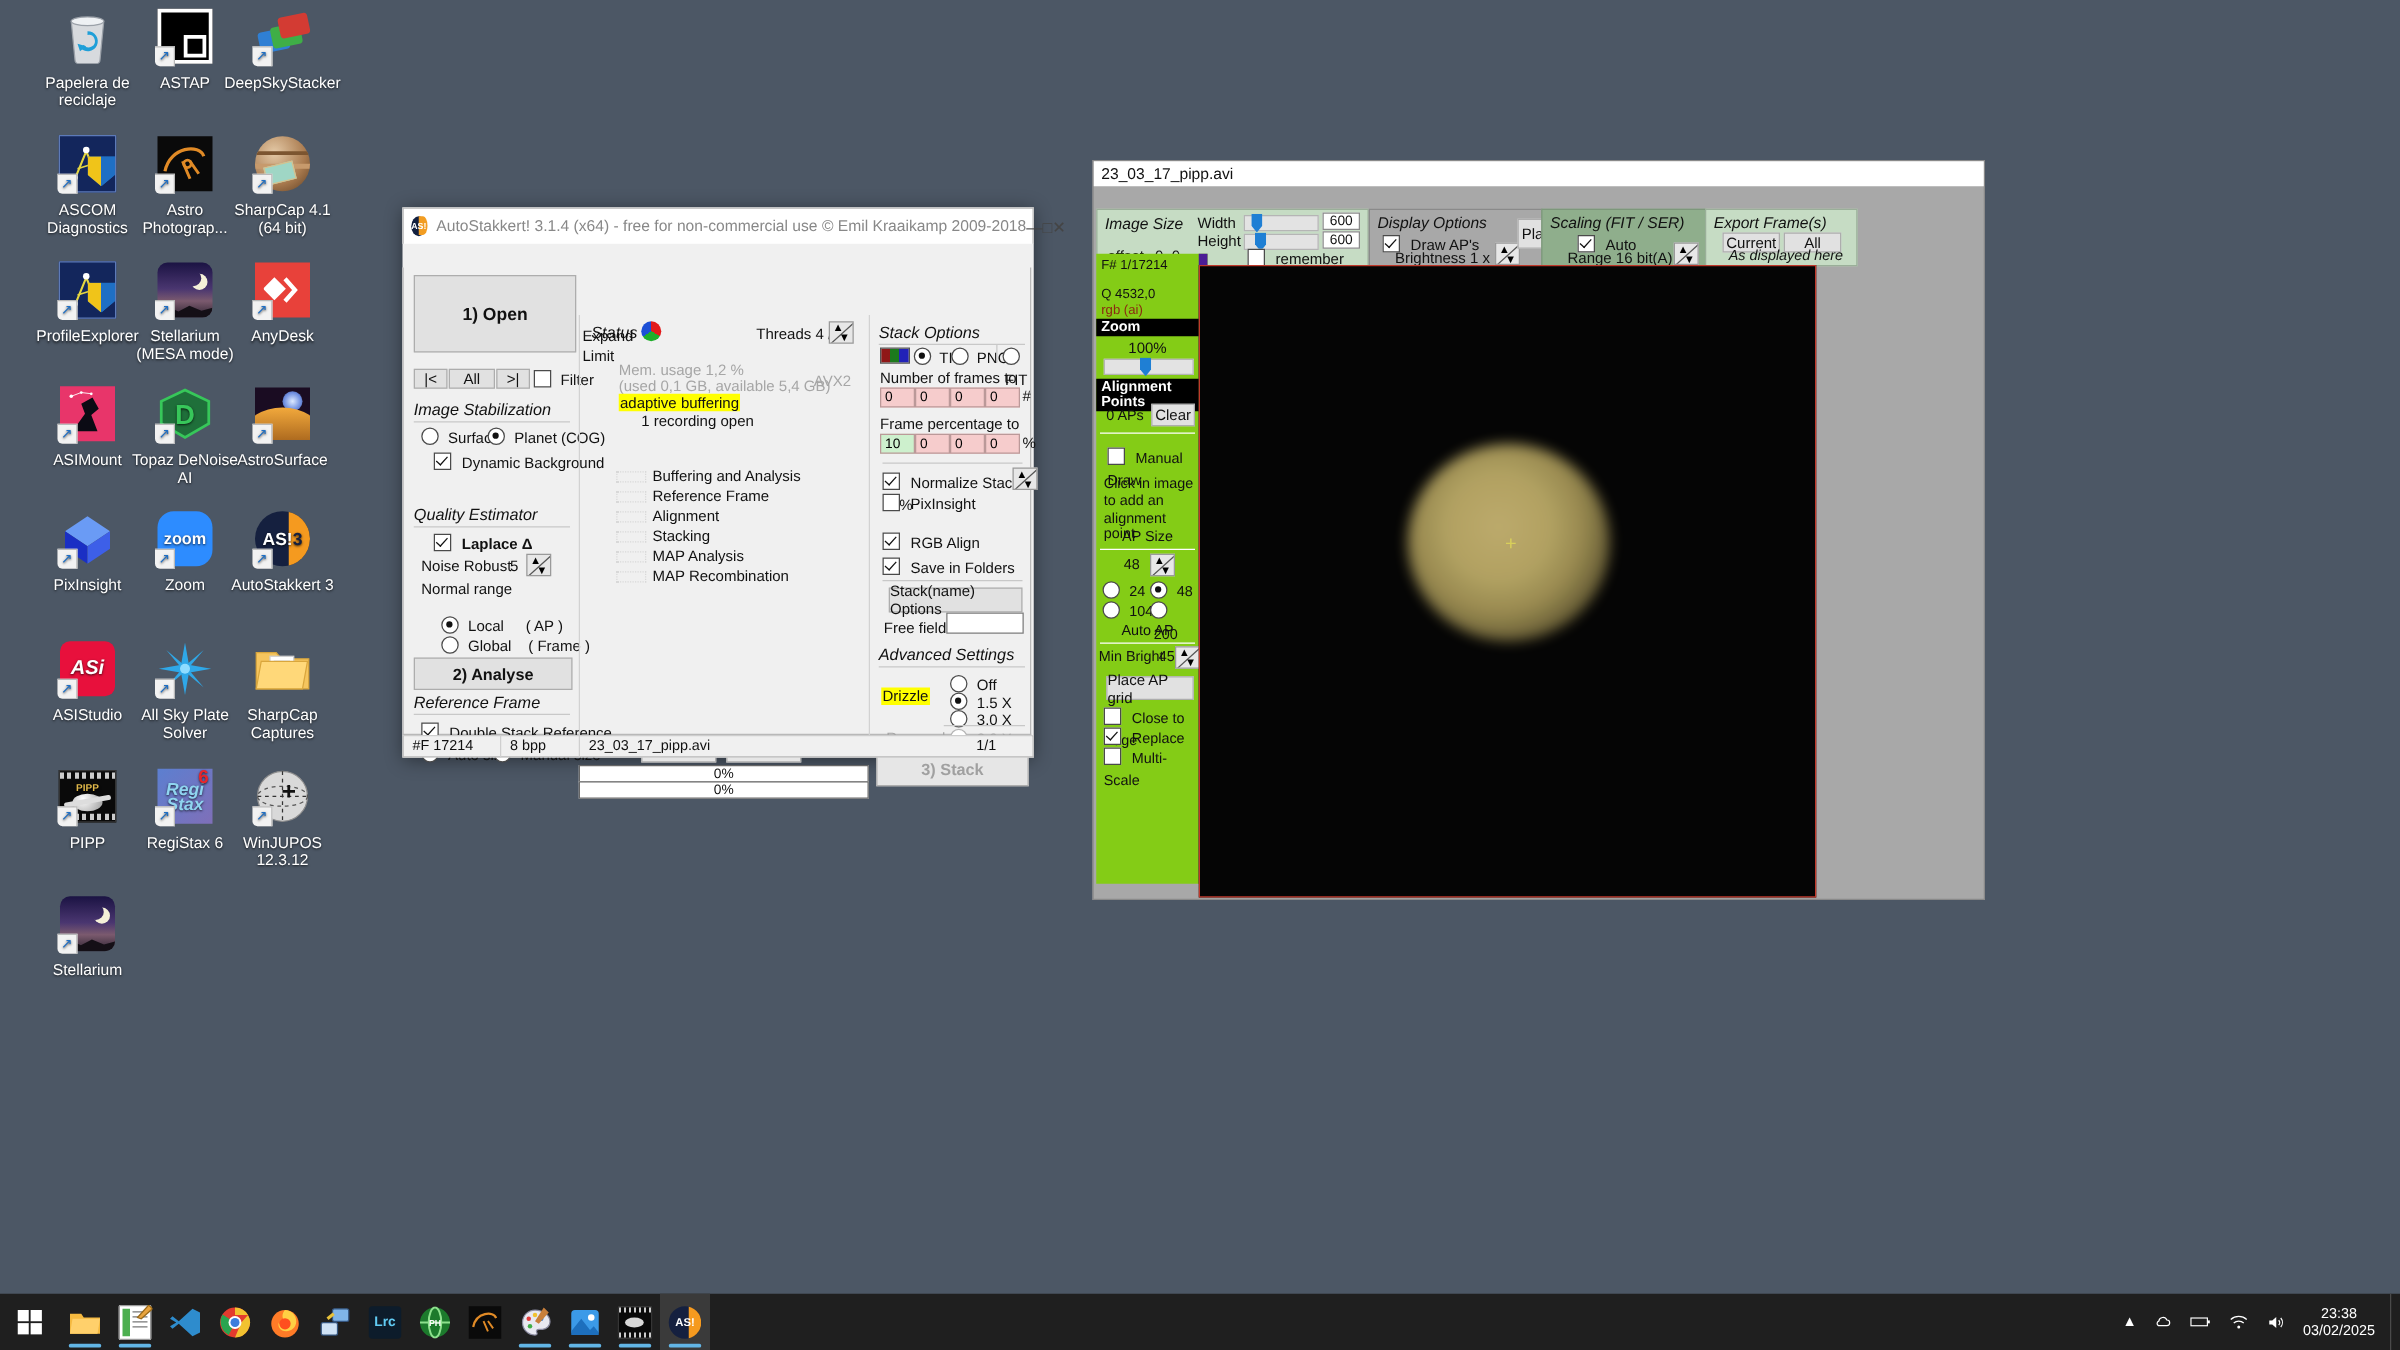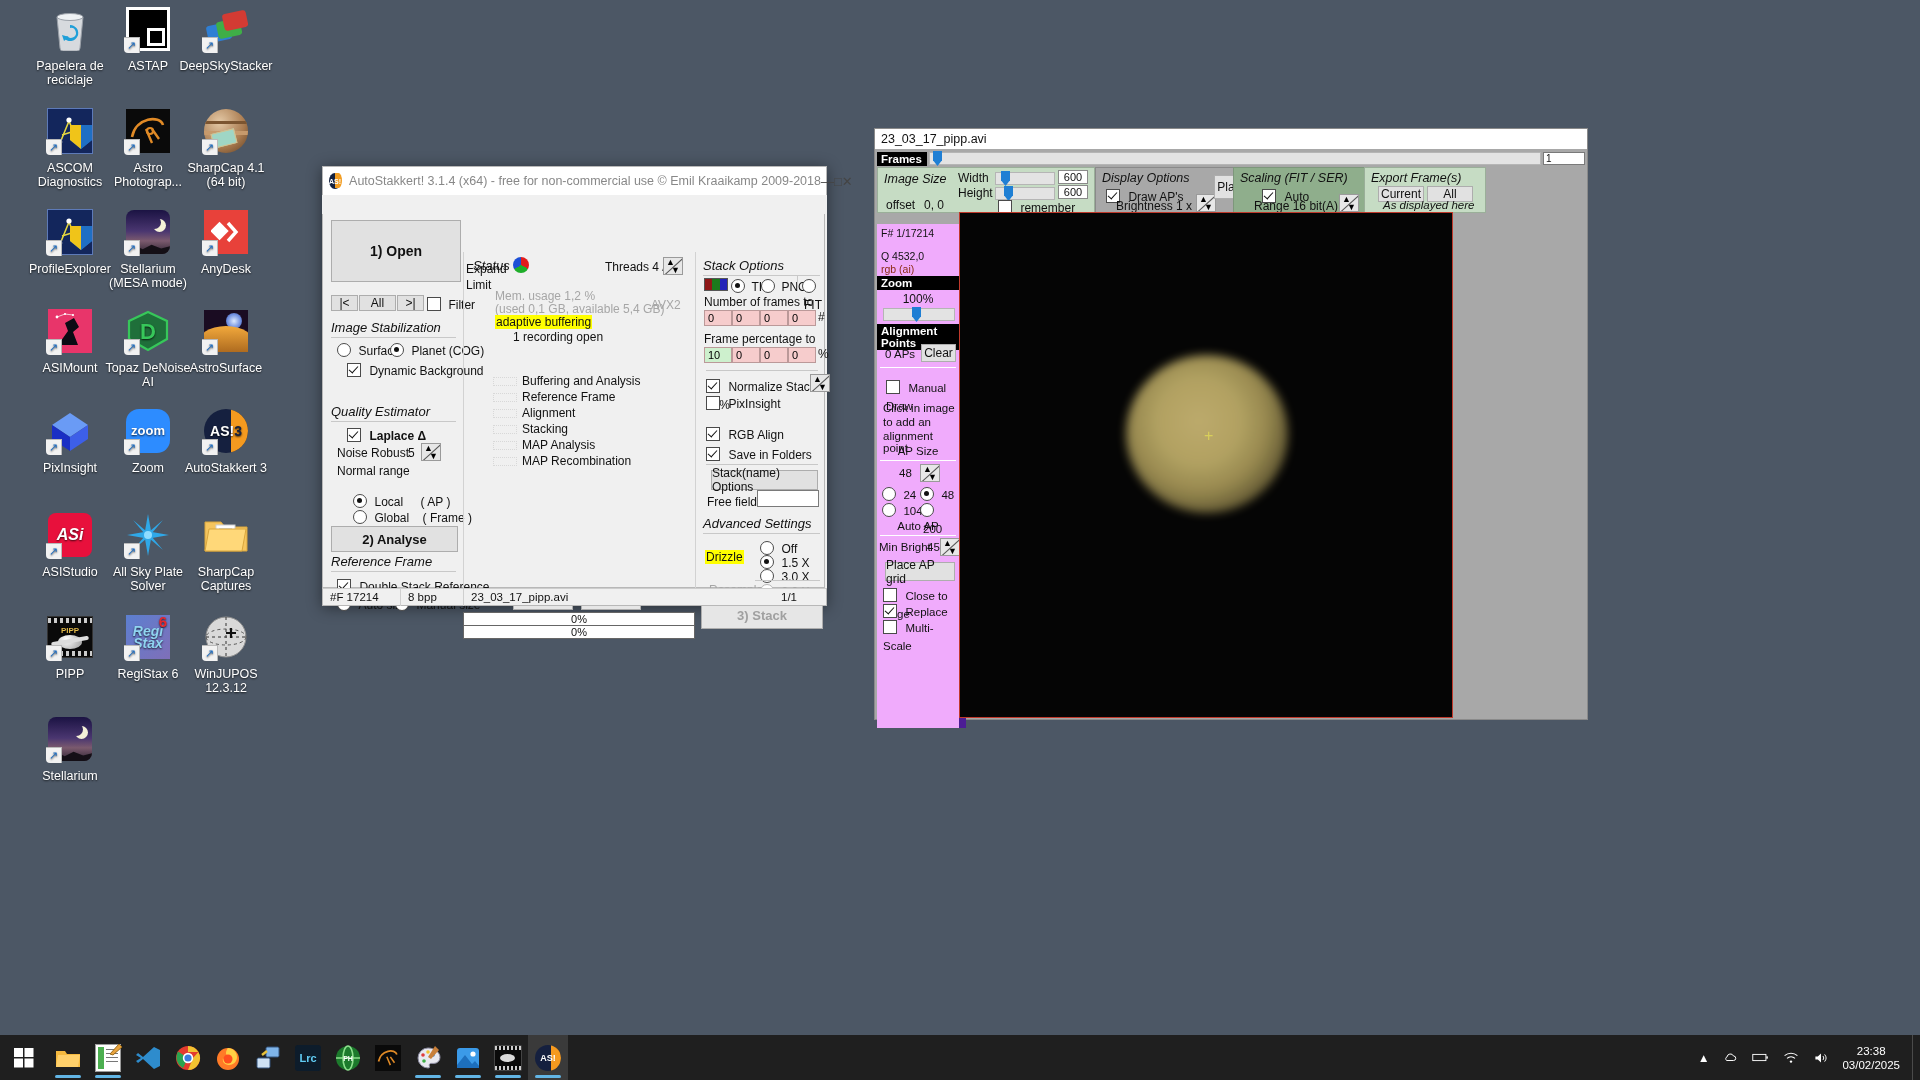--- a/index.html
+++ b/index.html
@@ -596,28 +596,20 @@
     <span class="sep"></span>
     <span class="cell" style="flex:1;">23_03_17_pipp.avi</span>
     <span class="cell" style="width:45px;">1/1</span>
   </div>
 </div>
 
 <div id="viewer" style="left:874px;top:128px;width:712px;height:590px;">
 
   <div class="vtitle">23_03_17_pipp.avi</div>
 
-  <div style="position:absolute;left:2px;top:22px;width:708px;height:15px;display:flex;align-items:center;">
-    <span class="blackhdr" style="width:50px;box-sizing:border-box;">Frames</span>
-    <span class="slider" style="flex:1;margin-left:2px;position:relative;">
-      <span class="thumb" style="left:3px;"></span>
-    </span>
-    <span style="width:42px;height:13px;background:#fff;border:1px solid #7a7a7a;box-sizing:border-box;
-                 font-size:10px;padding-left:2px;color:#111;margin-left:2px;">1</span>
-  </div>
 
   <div class="panelgreen" style="position:absolute;left:2px;top:38px;width:216px;height:44px;">
     <div class="vital" style="position:absolute;left:6px;top:4px;">Image Size</div>
     <div class="vlbl" style="position:absolute;left:80px;top:3px;">Width</div>
     <div class="slider" style="position:absolute;left:117px;top:4px;width:58px;">
       <span class="thumb" style="left:5px;"></span>
     </div>
     <div style="position:absolute;left:180px;top:2px;width:30px;height:14px;background:#fff;border:1px solid #8a8a8a;
                 box-sizing:border-box;font-size:11px;text-align:center;color:#111;">600</div>
     <div class="vlbl" style="position:absolute;left:80px;top:18px;">Height</div>
@@ -661,21 +653,21 @@
     </div>
   </div>
 
   <div class="panelgreen3" style="position:absolute;left:489px;top:38px;width:120px;height:44px;">
     <div class="vital" style="position:absolute;left:6px;top:3px;">Export Frame(s)</div>
     <div class="btn" style="position:absolute;left:13px;top:18px;width:44px;height:14px;">Current</div>
     <div class="btn" style="position:absolute;left:62px;top:18px;width:44px;height:14px;">All</div>
     <div class="vital" style="position:absolute;left:18px;top:31px;font-size:11.5px;">As displayed here</div>
   </div>
 
-  <div style="position:absolute;left:2px;top:95px;width:82px;height:504px;background:#f0abfc;
+  <div style="position:absolute;left:2px;top:74px;width:82px;height:504px;background:#84cc16;
               border-right:7px solid #4c1d95;">
     <div style="position:absolute;left:4px;top:3px;font-size:10.5px;color:#111;">F# 1/17214</div>
     <div style="position:absolute;left:4px;top:26px;font-size:10.5px;color:#111;">Q  4532,0</div>
     <div style="position:absolute;left:4px;top:39px;font-size:10.5px;color:#8b2b12;">rgb (ai)</div>
 
     <div class="blackhdr" style="position:absolute;left:0;top:52px;width:82px;box-sizing:border-box;">Zoom</div>
     <div style="position:absolute;left:0;top:68px;width:82px;text-align:center;font-size:12px;color:#111;">100%</div>
     <div class="slider" style="position:absolute;left:6px;top:84px;width:70px;">
       <span class="thumb" style="left:28px;"></span>
     </div>

